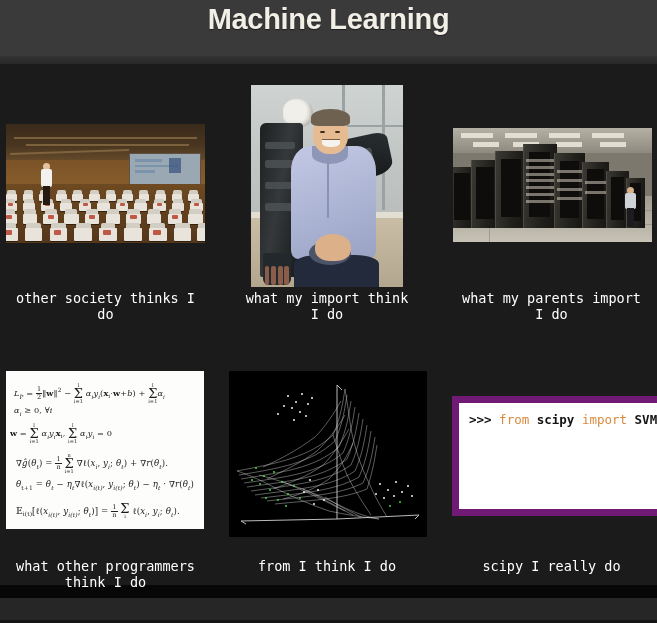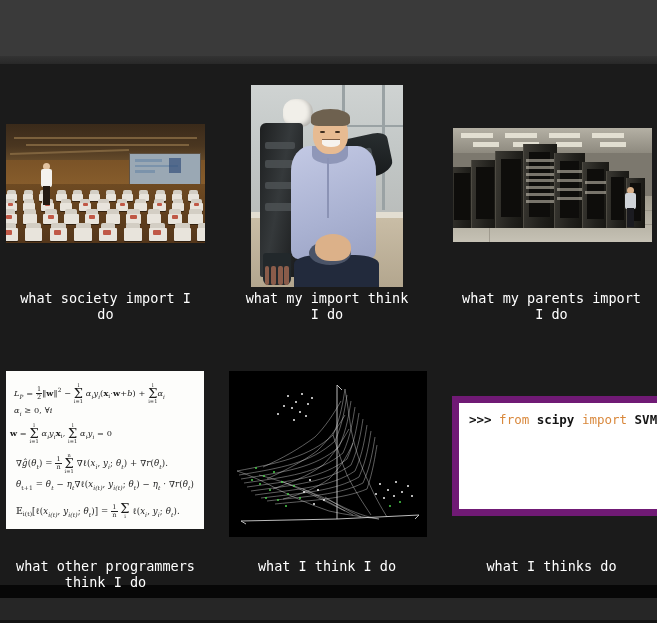--- a/index.html
+++ b/index.html
@@ -309,20 +309,21 @@
   .console .prompt { color: #141414; font-weight: bold; }
   .console .kw { color: #d9883c; }
   .console .id { color: #141414; font-weight: bold; }
 </style>
 </head>
 <body>
 
 <div id="meme">
 
   <div class="header-band"></div>
+  <div class="header-title">Machine Learning</div>
   <div class="header-fade"></div>
   <div class="body-bg"></div>
   <div class="bottom-black"></div>
   <div class="bottom-band"></div>
   <div class="bottom-edge"></div>
 
   <div class="cell">
     <div class="panel hall" style="left:6px; top:124px; width:199px; height:119px;">
       <div class="ceiling"></div>
       <div class="ceilbeam" style="left:4%; top:11%; width:92%;"></div>
@@ -398,21 +399,21 @@
         <div class="r" style="left:25%; top:83%; width:3.6%; height:6%;"></div>
         <div class="r" style="left:49%; top:83%; width:3.6%; height:6%;"></div>
         <div class="r" style="left:73%; top:83%; width:3.6%; height:6%;"></div>
       </div>
       <div class="person">
         <div class="head"></div>
           <div class="torso"></div>
           <div class="legs"></div>
       </div>
     </div>
-    <div class="caption" style="left:0; top:290px; width:211px;">what society import I
+    <div class="caption" style="left:0; top:290px; width:211px;">other society thinks I
 do</div>
   </div>
 
   <div class="cell">
     <div class="panel robotpic" style="left:251px; top:85px; width:152px; height:202px;">
       <div class="bgwall"></div>
       <div class="winframe" style="left:60%; top:0; width:3px; height:62%;"></div>
       <div class="winframe" style="left:86%; top:0; width:3px; height:62%;"></div>
       <div class="winframe" style="left:60%; top:20%; width:40%; height:2px;"></div>
       <div class="bench"></div>
@@ -636,23 +637,23 @@
       <div class="dot w" style="left:166px; top:110px;"></div>
       <div class="dot w" style="left:172px; top:120px;"></div>
       <div class="dot w" style="left:154px; top:126px;"></div>
       <div class="dot w" style="left:164px; top:124px;"></div>
       <div class="dot w" style="left:178px; top:114px;"></div>
       <div class="dot w" style="left:146px; top:122px;"></div>
       <div class="dot w" style="left:182px; top:124px;"></div>
       <div class="dot g" style="left:170px; top:130px;"></div>
       <div class="dot g" style="left:160px; top:134px;"></div>
     </div>
-    <div class="caption" style="left:223px; top:558px; width:208px;">what I think I do</div>
+    <div class="caption" style="left:223px; top:558px; width:208px;">from I think I do</div>
   </div>
 
   <div class="cell">
     <div class="panel console" style="left:452px; top:396px; width:199px; height:106px;">
       <div class="line"><span class="prompt">&gt;&gt;&gt; </span><span class="kw">from</span><span class="id"> scipy </span><span class="kw">import</span><span class="id"> SVM</span></div>
     </div>
-    <div class="caption" style="left:446px; top:558px; width:211px;">what I thinks do</div>
+    <div class="caption" style="left:446px; top:558px; width:211px;">scipy I really do</div>
   </div>
 
 </div>
 
 </body></html>

